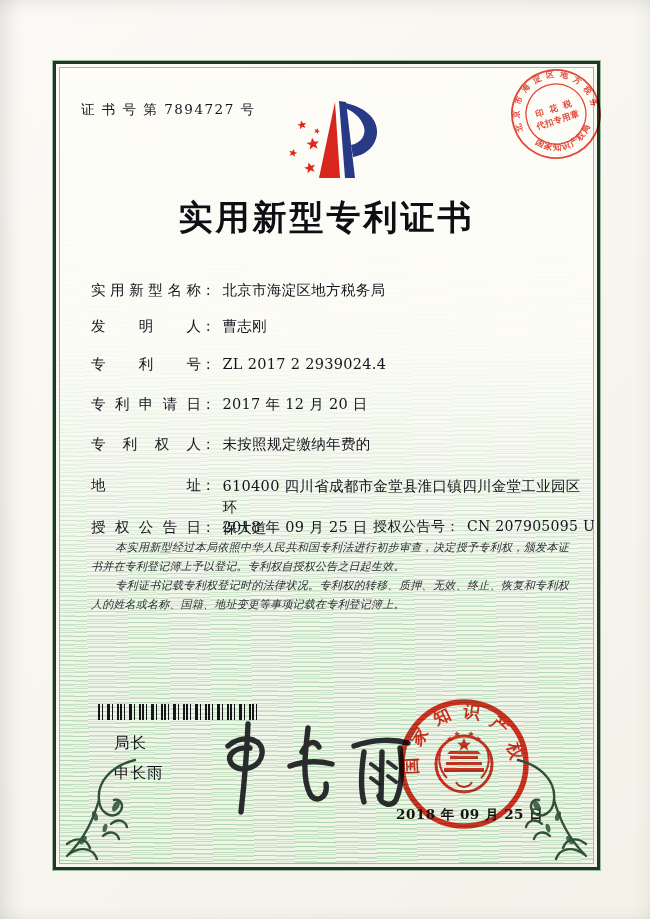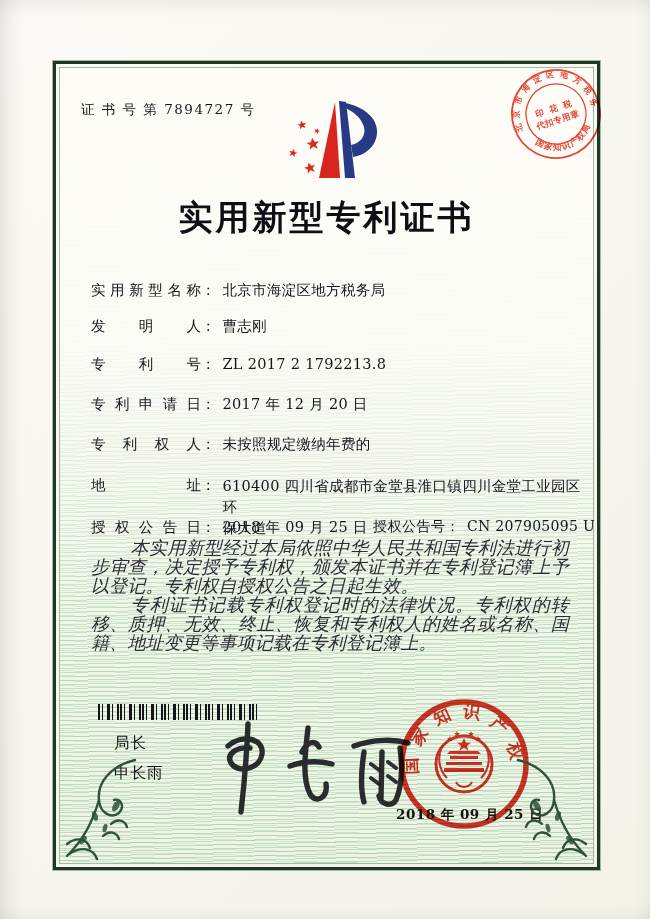--- a/index.html
+++ b/index.html
@@ -42,21 +42,21 @@
   .justify-chars{display:inline-flex;justify-content:space-between;width:110px;vertical-align:top;}
   .colon{margin-right:7px;}
   .val{letter-spacing:.3px;}
   .addr-val{display:inline-block;vertical-align:top;line-height:21px;white-space:normal;width:372px;}
   .addr-val span{display:block;}
   .row-right{position:absolute;left:313px;font-size:14px;color:#15151d;white-space:nowrap;
     font-family:"DejaVu Serif","Liberation Serif",serif;letter-spacing:.5px;}
   
   .body-text{position:absolute;left:31px;top:470px;width:478px;
     font-family:"DejaVu Serif","Liberation Serif",serif;font-style:italic;
-    font-size:18px;line-height:19px;color:#2c2c34;text-align:justify;letter-spacing:.2px;}
+    font-size:11px;line-height:19px;color:#2c2c34;text-align:justify;letter-spacing:.2px;}
   .body-text p{margin:0;text-indent:2.2em;}
   
   .barcode{position:absolute;left:38px;top:636px;width:163px;height:16px;
     background:repeating-linear-gradient(90deg,
       #15151a 0 2px,transparent 2px 4px,#15151a 4px 5px,transparent 5px 9px,
       #15151a 9px 12px,transparent 12px 14px,#15151a 14px 15px,transparent 15px 19px,
       #15151a 19px 21px,transparent 21px 22px);}
   .director{position:absolute;left:54px;top:660px;font-size:15.5px;color:#101016;
     letter-spacing:1px;line-height:30px;font-weight:500;}
   .signature{position:absolute;left:126px;top:648px;width:244px;height:104px;}
@@ -138,21 +138,21 @@
                 <span>发</span>
                 <span>明</span>
                 <span>人</span>
               </span><span class="colon">：</span><span class="val">曹志刚</span>
           </div>
           <div class="row" style="top:287px">
             <span class="justify-chars">
                 <span>专</span>
                 <span>利</span>
                 <span>号</span>
-              </span><span class="colon">：</span><span class="val">ZL 2017 2 1792213.8</span>
+              </span><span class="colon">：</span><span class="val">ZL 2017 2 2939024.4</span>
           </div>
           <div class="row" style="top:327px">
             <span class="justify-chars">
                 <span>专</span>
                 <span>利</span>
                 <span>申</span>
                 <span>请</span>
                 <span>日</span>
               </span><span class="colon">：</span><span class="val">2017 年 12 月 20 日</span>
           </div>

